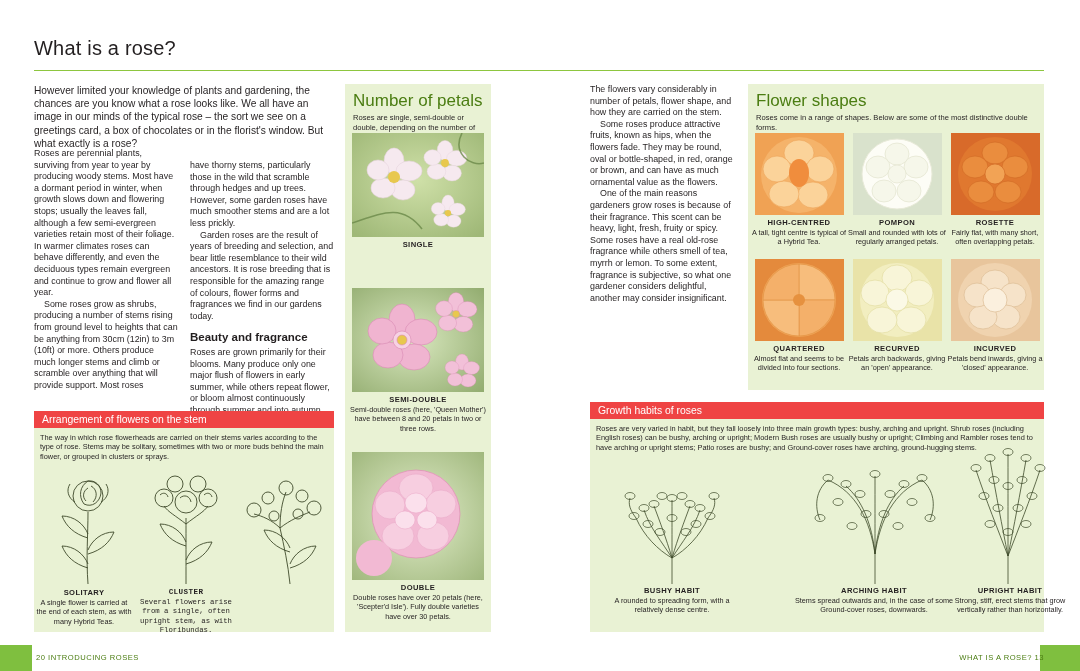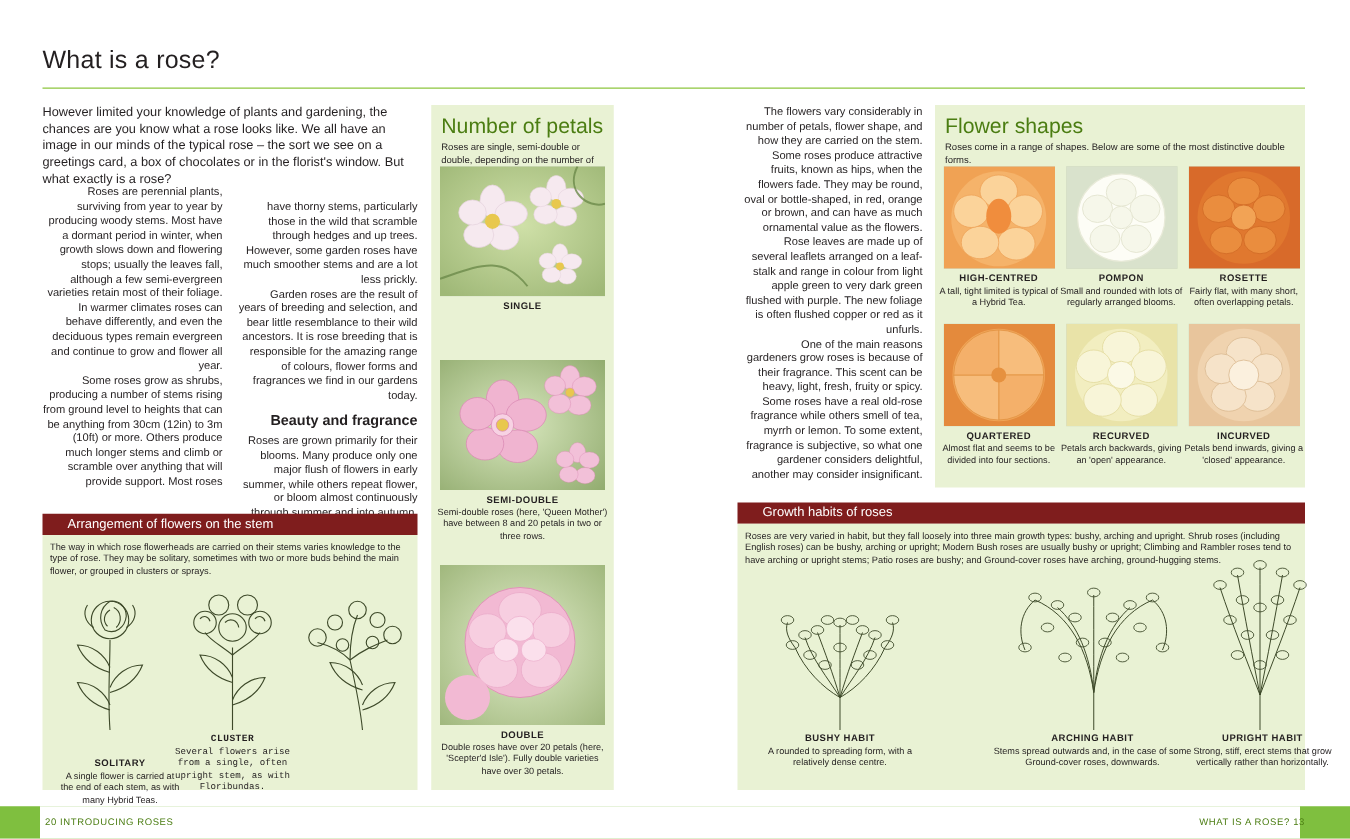--- a/index.html
+++ b/index.html
@@ -47,21 +47,21 @@
     top: 84px;
     width: 300px;
     font-size: 10.2px;
     line-height: 13.2px;
     text-align: left;
   }
   .col {
     position: absolute;
     font-size: 8.9px;
     line-height: 11.6px;
-    text-align: right;
+    text-align: left;
   }
   .col p { margin: 0 0 0 0; text-indent: 0; }
   .col p + p { text-indent: 10px; }
   .col-1 { left: 34px; top: 148px; width: 144px; }
   .col-2 { left: 190px; top: 160px; width: 144px; }
   .col-3 { left: 590px; top: 84px; width: 148px; }
   .subhead {
     font-size: 11.5px;
     font-weight: bold;
     color: #231f20;
@@ -105,24 +105,24 @@
   .cap b {
     display: block;
     font-size: 7.6px;
     letter-spacing: 0.4px;
     margin-bottom: 1px;
   }
 
   
   .bar {
     position: absolute;
-    background: #7f1d1d;
+    background: #ef4444;
     color: #ffffff;
     font-size: 10.4px;
-    padding: 3px 20px;
+    padding: 3px 8px;
     box-sizing: border-box;
   }
   .barpanel {
     position: absolute;
     background: #e9f2d4;
     box-sizing: border-box;
   }
   .bar-text {
     position: absolute;
     font-size: 7.4px;
@@ -197,21 +197,20 @@
   <div class="col col-2">
     <p>have thorny stems, particularly those in the wild that scramble through hedges and up trees. However, some garden roses have much smoother stems and are a lot less prickly.</p>
     <p>Garden roses are the result of years of breeding and selection, and bear little resemblance to their wild ancestors. It is rose breeding that is responsible for the amazing range of colours, flower forms and fragrances we find in our gardens today.</p>
     <div class="subhead">Beauty and fragrance</div>
     <p>Roses are grown primarily for their blooms. Many produce only one major flush of flowers in early summer, while others repeat flower, or bloom almost continuously through summer and into autumn.</p>
   </div>
 
   <div class="col col-3">
     <p>The flowers vary considerably in number of petals, flower shape, and how they are carried on the stem.</p>
     <p>Some roses produce attractive fruits, known as hips, when the flowers fade. They may be round, oval or bottle-shaped, in red, orange or brown, and can have as much ornamental value as the flowers.</p>
-    <p>Rose leaves are made up of several leaflets arranged on a leaf-stalk and range in colour from light apple green to very dark green flushed with purple. The new foliage is often flushed copper or red as it unfurls.</p>
     <p>One of the main reasons gardeners grow roses is because of their fragrance. This scent can be heavy, light, fresh, fruity or spicy. Some roses have a real old-rose fragrance while others smell of tea, myrrh or lemon. To some extent, fragrance is subjective, so what one gardener considers delightful, another may consider insignificant.</p>
   </div>
 
   <div class="panel panel-petals">
     <div class="panel-title">Number of petals</div>
     <div class="panel-sub">Roses are single, semi-double or double, depending on the number of petals.</div>
   </div>
 
   <div class="photo" style="left:352px; top:133px; width:132px; height:104px;">
     <svg width="132" height="104" viewBox="0 0 132 104">
@@ -382,25 +381,25 @@
           <ellipse cx="13" cy="18" rx="13" ry="11"></ellipse>
           <ellipse cx="-14" cy="18" rx="13" ry="11"></ellipse>
           <ellipse cx="-20" cy="-7" rx="13" ry="11"></ellipse>
           <circle cx="0" cy="0" r="10" fill="#f2a355"></circle>
         </g>
       </g>
     </svg>
   </div>
   <div class="cap" style="left:750px; top:218px; width:98px;">
     <b>HIGH-CENTRED</b>
-    <span>A tall, tight limited is typical of a Hybrid Tea.</span>
+    <span>A tall, tight centre is typical of a Hybrid Tea.</span>
   </div>
   <div class="cap" style="left:848px; top:218px; width:98px;">
     <b>POMPON</b>
-    <span>Small and rounded with lots of regularly arranged blooms.</span>
+    <span>Small and rounded with lots of regularly arranged petals.</span>
   </div>
   <div class="cap" style="left:946px; top:218px; width:98px;">
     <b>ROSETTE</b>
     <span>Fairly flat, with many short, often overlapping petals.</span>
   </div>
 
   <div class="photo" style="left:755px; top:259px; width:89px; height:82px;">
     <svg width="89" height="82" viewBox="0 0 89 82">
       <rect width="89" height="82" fill="#e48a3c"></rect>
       <g transform="translate(44,41)">
@@ -455,21 +454,21 @@
     <b>RECURVED</b>
     <span>Petals arch backwards, giving an 'open' appearance.</span>
   </div>
   <div class="cap" style="left:946px; top:344px; width:98px;">
     <b>INCURVED</b>
     <span>Petals bend inwards, giving a 'closed' appearance.</span>
   </div>
 
   <div class="bar" style="left:34px; top:411px; width:300px; height:17px;">Arrangement of flowers on the stem</div>
   <div class="barpanel" style="left:34px; top:428px; width:300px; height:204px;"></div>
-  <div class="bar-text" style="left:40px; top:433px; width:288px;">The way in which rose flowerheads are carried on their stems varies knowledge to the type of rose. They may be solitary, sometimes with two or more buds behind the main flower, or grouped in clusters or sprays.</div>
+  <div class="bar-text" style="left:40px; top:433px; width:288px;">The way in which rose flowerheads are carried on their stems varies according to the type of rose. Stems may be solitary, sometimes with two or more buds behind the main flower, or grouped in clusters or sprays.</div>
 
   <div class="art" style="left:44px; top:468px;">
     <svg width="88" height="118" viewBox="0 0 88 118">
       <g fill="none" stroke="#3e4a2a" stroke-width="0.9">
         <path d="M44 116 C 42 90, 44 66, 44 44"></path>
         <path d="M44 70 C 30 66, 22 58, 18 48 C 30 48, 40 56, 44 66"></path>
         <path d="M44 86 C 58 82, 66 74, 70 64 C 58 64, 48 72, 44 82"></path>
         <path d="M44 100 C 30 96, 22 88, 18 78 C 30 78, 40 86, 44 96"></path>
         <circle cx="44" cy="28" r="15"></circle>
         <path d="M44 13 C 36 18, 34 28, 40 36 C 48 40, 56 34, 57 25 C 57 17, 51 12, 44 13 Z"></path>
@@ -514,21 +513,21 @@
         <circle cx="62" cy="28" r="6"></circle>
         <circle cx="74" cy="40" r="7"></circle>
         <circle cx="34" cy="48" r="5"></circle>
         <circle cx="58" cy="46" r="5"></circle>
         <path d="M50 84 C 36 80, 28 72, 24 62 C 36 62, 46 70, 50 80"></path>
         <path d="M50 100 C 64 96, 72 88, 76 78 C 64 78, 54 86, 50 96"></path>
       </g>
     </svg>
   </div>
 
-  <div class="cap" style="left:48px; top:588px; width:96px;margin-top:18px;">
+  <div class="cap" style="left:36px; top:588px; width:96px;">
     <b>SOLITARY</b>
     <span>A single flower is carried at the end of each stem, as with many Hybrid Teas.</span>
   </div>
   <div class="cap" style="left:138px; top:588px; width:96px;font-family:Liberation Mono, monospace;">
     <b>CLUSTER</b>
     <span>Several flowers arise from a single, often upright stem, as with Floribundas.</span>
   </div>
 
   <div class="bar" style="left:590px; top:402px; width:454px; height:17px;">Growth habits of roses</div>
   <div class="barpanel" style="left:590px; top:419px; width:454px; height:213px;"></div>

